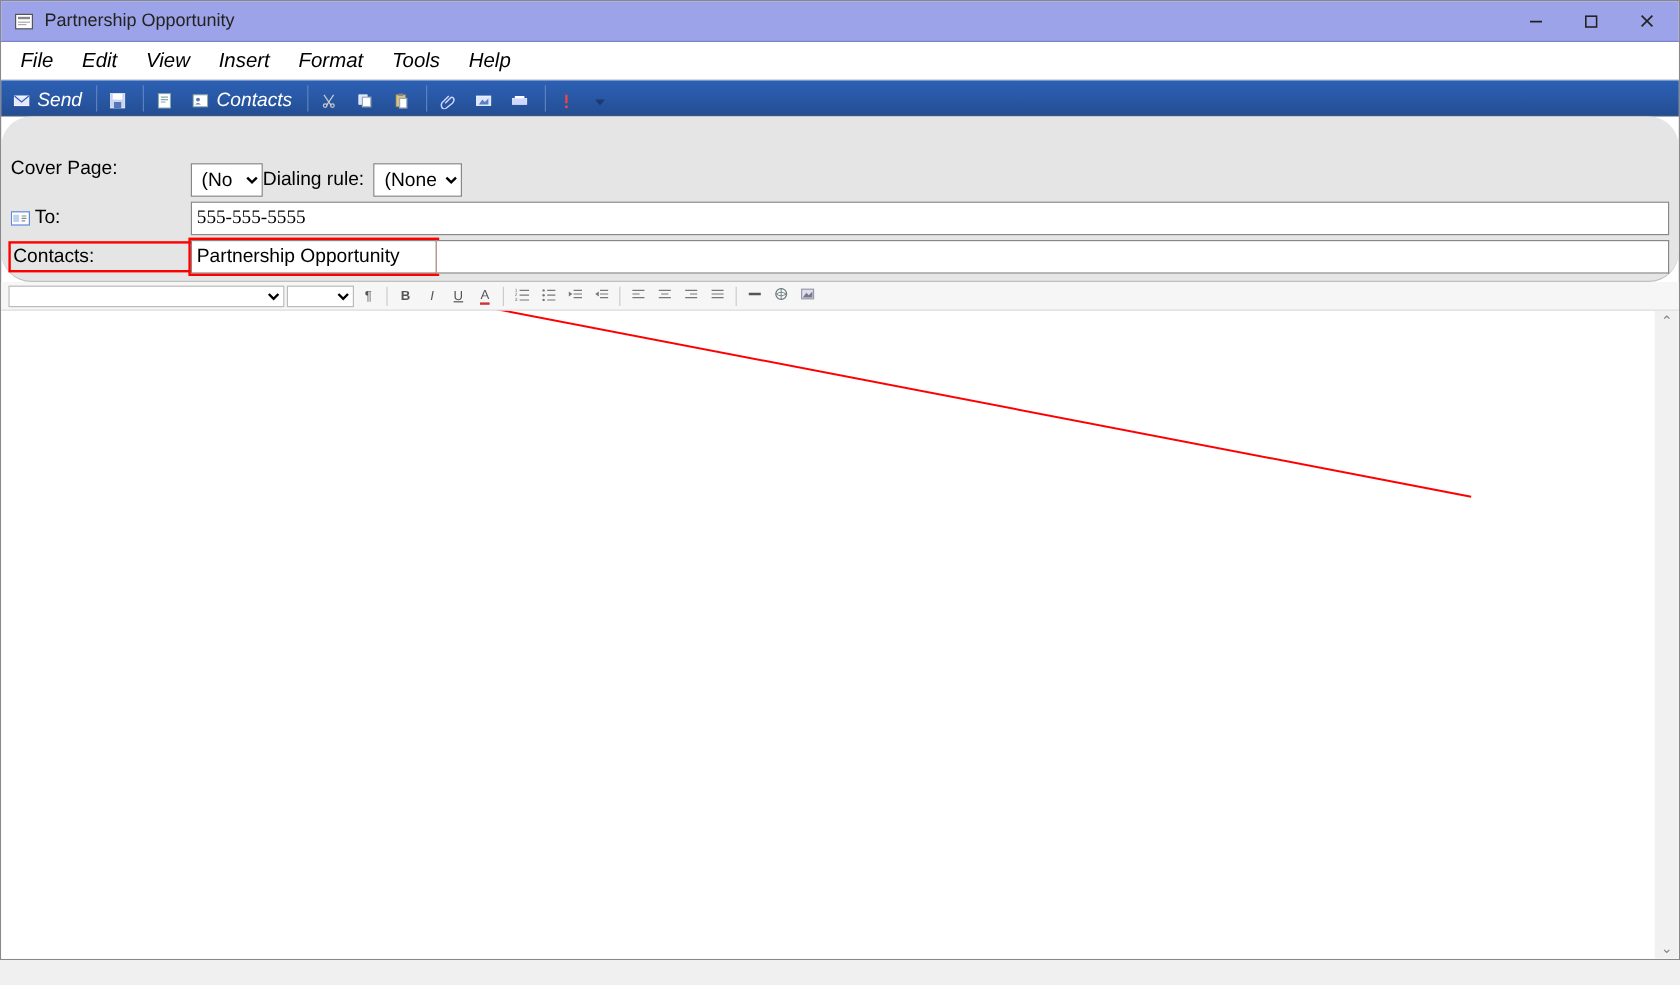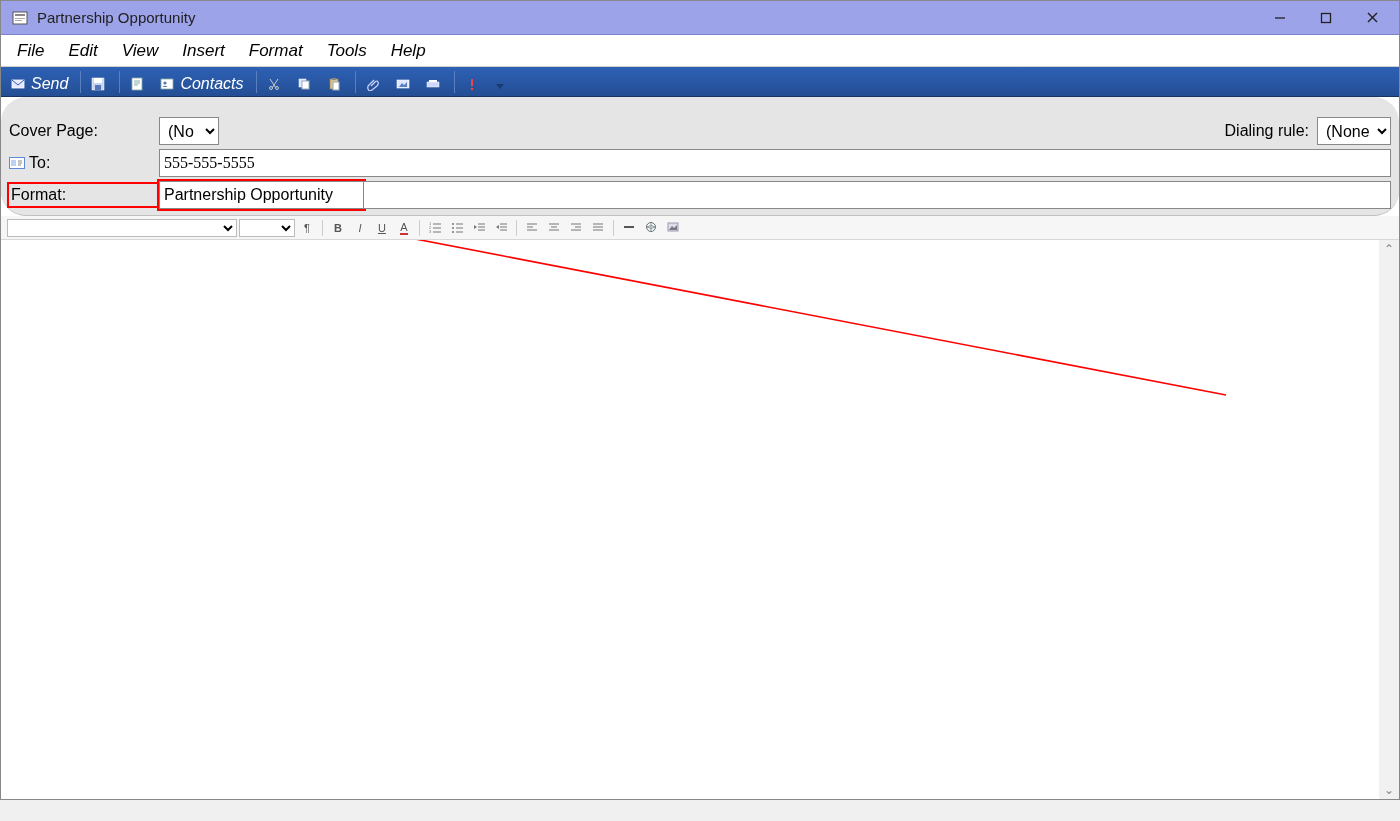--- a/index.html
+++ b/index.html
@@ -44,21 +44,21 @@
   .body-area { flex: 1; position: relative; background: #fff; overflow: hidden; }
   .body-text { position: absolute; top: 4px; left: 8px; right: 22px; bottom: 8px; border: none; outline: none; font-size: 15px; }
   .vscroll { position: absolute; right: 0; top: 0; bottom: 0; width: 20px; background: #f1f1f1; display: flex; flex-direction: column; justify-content: space-between; align-items: center; }
   .vscroll .arrow { width: 18px; height: 18px; display: flex; align-items: center; justify-content: center; color: #888; font-size: 12px; cursor: default; }
 
   
   .annotation { position: absolute; pointer-events: none; left: 0; top: 0; }
 
   .small-icon { width: 16px; height: 14px; }
 
-  .cover-row-wrapper { display:flex; justify-content: space-between; align-items:center; }
+  .cover-row-wrapper { display:flex; justify-content: flex-start; align-items:center;margin-top:19px; }
 </style>
 </head>
 <body>
 
 <div class="window">
 
   <div class="titlebar">
     <span class="app-icon">
       <svg width="18" height="18" viewBox="0 0 18 18">
           <rect x="2" y="3" width="14" height="12" fill="#fff" stroke="#555"></rect>
@@ -229,21 +229,21 @@
             <rect x="2" y="4" width="5" height="6" fill="#bcd2f0"></rect>
             <line x1="9" y1="5" x2="13" y2="5" stroke="#888"></line>
             <line x1="9" y1="7" x2="13" y2="7" stroke="#888"></line>
             <line x1="9" y1="9" x2="12" y2="9" stroke="#888"></line>
           </svg>
       </span>
       <span>To:</span>
     </div>
     <input type="text" class="full" value="555-555-5555" style="">
 
-    <div class="label subject-highlight" style="padding:2px 2px;">Format:</div>
+    <div class="label subject-highlight" style="padding:2px 2px;">Contacts:</div>
     <div style="display:flex;">
       <input type="text" class="subject-highlight" style="width: 205px;" value="Partnership Opportunity">
       <input type="text" style="flex: 1 1 0%; border-left: none;" value="">
     </div>
   </div>
 
   <div class="fmtbar">
     <select style="width:230px;"><option></option></select>
     <select style="width:56px;"><option></option></select>
     <div class="fbtn">

